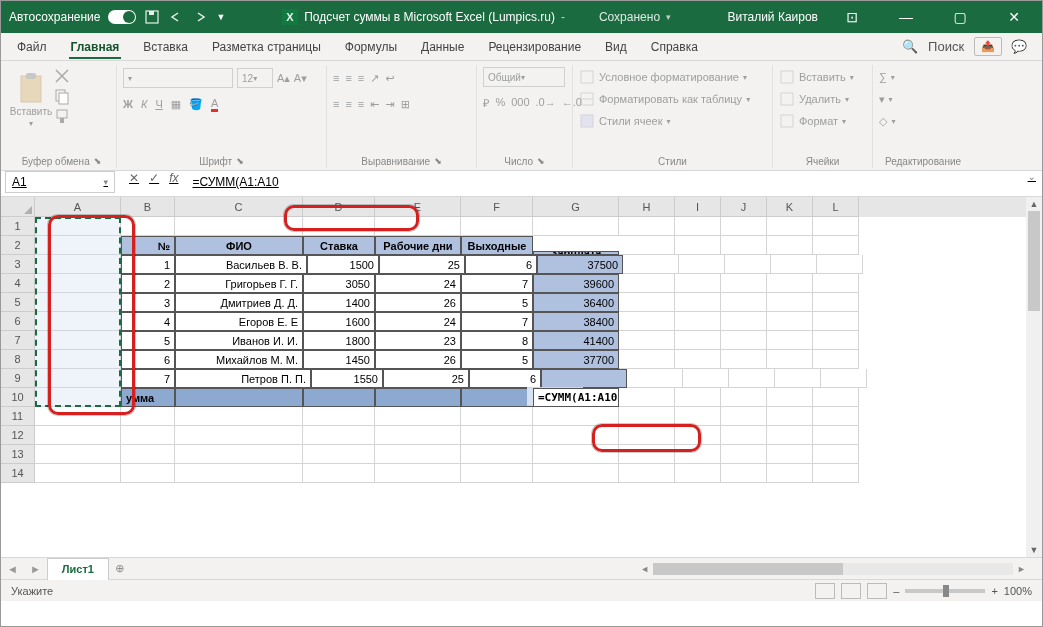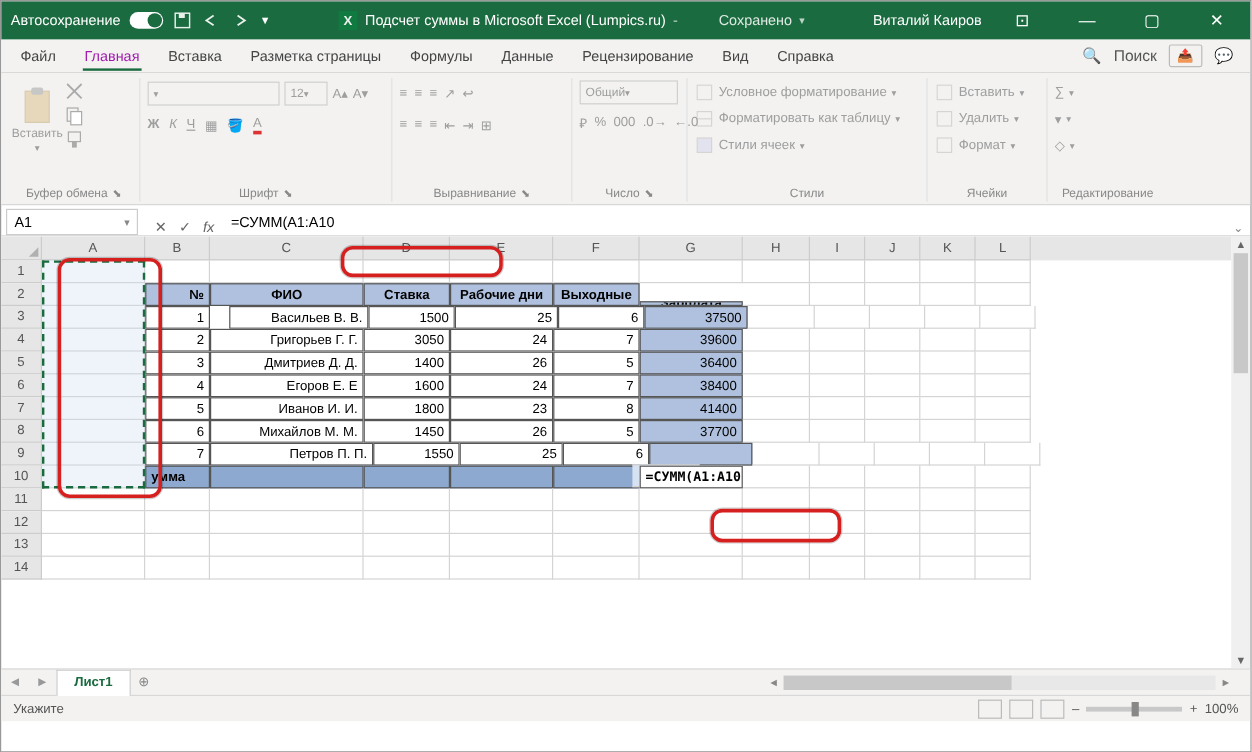--- a/index.html
+++ b/index.html
@@ -11,42 +11,42 @@
 .titlebar .tb-center { flex: 1; text-align: center; display: flex; align-items: center; justify-content: center; gap: 6px; }
 .titlebar .tb-right { display: flex; align-items: center; gap: 14px; }
 .autosave-toggle { width: 28px; height: 14px; background: #fff; border-radius: 7px; position: relative; display: inline-block; }
 .autosave-toggle::after { content: ""; position: absolute; right: 1px; top: 1px; width: 12px; height: 12px; background: #1a6b3f; border-radius: 50%; }
 .tb-icon { width: 16px; height: 16px; opacity: .9; }
 .win-btn { width: 40px; height: 28px; display: flex; align-items: center; justify-content: center; font-size: 14px; }
 
 
 .ribbon-tabs { height: 28px; background: #f3f2f1; display: flex; align-items: center; padding: 0 4px; font-size: 12px; border-bottom: 1px solid #d8d8d8; }
 .tab { padding: 0 12px; height: 28px; display: flex; align-items: center; color: #444; cursor: pointer; }
-.tab.active { color: #a21caf; font-weight: 400; position: relative; }
+.tab.active { color: #14532d; font-weight: 700; position: relative; }
 .tab.active::after { content: ""; position: absolute; bottom: 2px; left: 10px; right: 10px; height: 2px; background: #1a6b3f; }
 .ribbon-tabs .spacer { flex: 1; }
 .ribbon-tabs .right-icons { display: flex; gap: 10px; align-items: center; color: #555; font-size: 13px; padding-right: 10px; }
 .share-btn { border: 1px solid #bbb; padding: 2px 6px; border-radius: 2px; font-size: 11px; }
 
 
 .ribbon { height: 110px; background: #f3f2f1; border-bottom: 1px solid #d8d8d8; display: flex; padding: 4px 6px 2px; font-size: 11px; color: #9e9e9e; }
 .ribbon-group { border-right: 1px solid #e1e1e1; padding: 2px 6px 0; display: flex; flex-direction: column; justify-content: space-between; }
 .ribbon-group .gbody { display: flex; gap: 4px; align-items: flex-start; }
 .ribbon-group .glabel { text-align: center; font-size: 10px; color: #888; height: 14px; display: flex; align-items: center; justify-content: center; gap: 4px; }
 .glabel .launcher { font-size: 9px; }
 .rbtn { width: 36px; height: 66px; display: flex; flex-direction: column; align-items: center; justify-content: center; gap: 2px; font-size: 10px; }
 .rbtn svg { opacity: .4; }
 .row { display: flex; gap: 4px; align-items: center; height: 22px; }
 .sel { border: 1px solid #d0d0d0; height: 20px; display: flex; align-items: center; padding: 0 4px; font-size: 10px; }
 .stylebtn { height: 20px; display: flex; align-items: center; gap: 4px; font-size: 11px; color: #9e9e9e; }
 .stylebtn svg { opacity: .4; }
 .dd::after { content: " ▾"; font-size: 8px; }
 
 
-.fbar { height: 26px; border-bottom: 1px solid #d8d8d8; display: flex; align-items: flex-end; font-size: 12px; }
+.fbar { height: 26px; border-bottom: 1px solid #d8d8d8; display: flex; align-items: flex-start; font-size: 12px; text-decoration: underline; }
 .namebox { width: 110px; height: 22px; border: 1px solid #ccc; margin: 0 4px; display: flex; align-items: center; padding: 0 6px; justify-content: space-between; }
 .namebox::after { content: "▾"; font-size: 9px; color: #888; }
 .fbar .fbtns { display: flex; gap: 10px; padding: 0 10px; color: #666; }
 .fbar .fx { font-style: italic; font-size: 12px; color: #666; padding-right: 6px; }
 .formula-input { flex: 1; padding: 0 8px; height: 22px; display: flex; align-items: center; }
 
 
 .grid-wrap { position: relative; height: 360px; overflow: hidden; }
 .selectall { position: absolute; left: 0; top: 0; width: 34px; height: 20px; background: #e6e6e6; border-right: 1px solid #ccc; border-bottom: 1px solid #ccc; }
 .selectall::after { content: ""; position: absolute; right: 2px; bottom: 2px; border-left: 8px solid transparent; border-bottom: 8px solid #b0b0b0; }
@@ -382,21 +382,21 @@
         <div class="cell hdr center" style="width: 86px; margin-top: 15px;">Зарплата</div>
         <div class="cell  " style="width: 56px;"></div>
         <div class="cell  " style="width: 46px;"></div>
         <div class="cell  " style="width: 46px;"></div>
         <div class="cell  " style="width: 46px;"></div>
         <div class="cell  " style="width: 46px;"></div>
       </div>
       <div class="crow">
         <div class="cell  " style="width: 86px;"></div>
         <div class="cell tblcell right" style="width: 54px;">1</div>
-        <div class="cell tblcell right" style="width: 116px; margin-left: 16px;">Васильев В. В.</div>
+        <div class="cell tblcell right" style="width: 132px;">Васильев В. В.</div>
         <div class="cell tblcell right" style="width: 72px;">1500</div>
         <div class="cell tblcell right" style="width: 86px;">25</div>
         <div class="cell tblcell right" style="width: 72px;">6</div>
         <div class="cell salcell right" style="width: 86px;">37500</div>
         <div class="cell  " style="width: 56px;"></div>
         <div class="cell  " style="width: 46px;"></div>
         <div class="cell  " style="width: 46px;"></div>
         <div class="cell  " style="width: 46px;"></div>
         <div class="cell  " style="width: 46px;"></div>
       </div>

